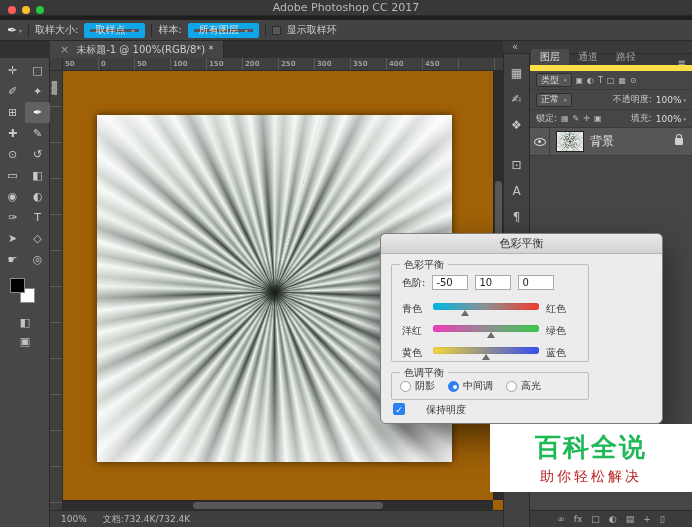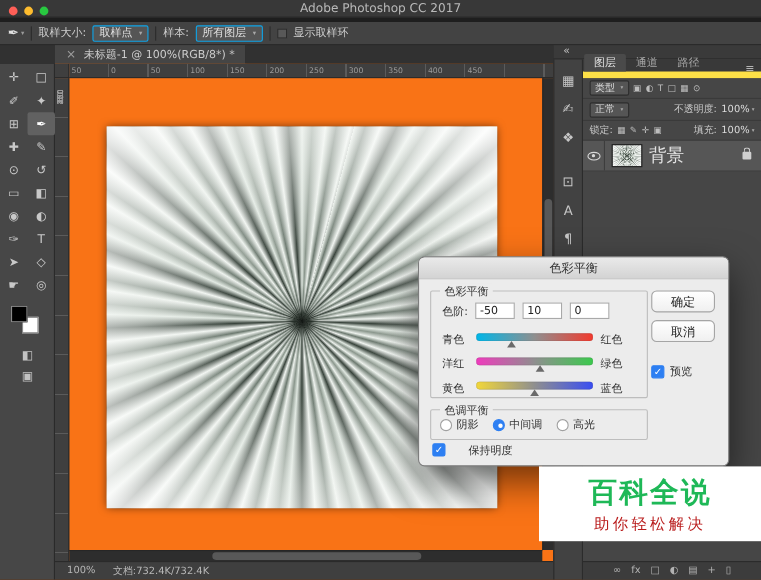--- a/index.html
+++ b/index.html
@@ -18,21 +18,21 @@
   .light { width:8px; height:8px; border-radius:50%; }
   .light.red{background:#ff5f57}.light.yellow{background:#febc2e}.light.green{background:#28c840}
 
   
   .optionsbar { position:absolute; left:0; top:20px; width:692px; height:21px; background:#434343;
     border-bottom:1px solid #2a2a2a; display:flex; align-items:center; gap:6px; padding:0 7px;
     color:#cfcfcf; font-size:10px; white-space:nowrap; }
   .tool-preview { color:#e0e0e0; font-size:12px; display:flex; align-items:center; gap:2px; }
   .tiny-arrow { font-size:6px; color:#9a9a9a; }
   .vsep { width:1px; height:13px; background:#2c2c2c; }
-  .dropdown { background:#555; border:1px solid #0ea5e9; border-radius:2px; height:15px;
+  .dropdown { background:#555; border:6px solid #0ea5e9; border-radius:2px; height:15px;
     display:flex; align-items:center; gap:6px; padding:0 5px; color:#e0e0e0; }
   .dropdown .arrow { font-size:6px; color:#a8a8a8; }
   .checkbox.dark { width:9px; height:9px; background:#585858; border:1px solid #2c2c2c; display:inline-block; }
 
   
   .tabbar { position:absolute; left:0; top:41px; width:503px; height:17px; background:#313131; }
   .doc-tab { position:absolute; left:50px; top:0; height:17px; background:#454545;
     display:flex; align-items:center; gap:7px; padding:0 10px; color:#cccccc; font-size:10px;
     border-right:1px solid #282828; }
   .doc-tab .close { color:#9d9d9d; font-size:11px; }
@@ -48,21 +48,21 @@
   .tools-grid { display:grid; grid-template-columns:25px 25px; padding-top:2px; }
   .tool { height:21px; display:flex; align-items:center; justify-content:center; color:#c9c9c9; font-size:11px; }
   .tool.active { background:#616161; border-radius:2px; color:#fff; }
   .swatches { position:absolute; left:10px; top:220px; width:28px; height:28px; }
   .fg,.bgc { position:absolute; width:15px; height:15px; border:1px solid #8a8a8a; }
   .fg { left:0; top:0; z-index:2; } .bgc { left:10px; top:10px; }
   .mode-icons { position:absolute; left:0; top:258px; width:50px; display:flex; flex-direction:column;
     align-items:center; gap:6px; color:#c2c2c2; font-size:11px; }
 
   
-  .canvas-area { position:absolute; left:50px; top:58px; width:453px; height:452px; background:#f97316; overflow:hidden; }
+  .canvas-area { position:absolute; left:50px; top:58px; width:453px; height:452px; background:#a16207; overflow:hidden;font-weight:bold; }
   .ruler-corner { position:absolute; left:0; top:0; width:13px; height:13px; background:#3f3f3f;
     border-right:1px solid #2b2b2b; border-bottom:1px solid #2b2b2b; }
   .ruler-top { position:absolute; left:13px; top:0; width:440px; height:13px; background:#3f3f3f;
     border-bottom:1px solid #2b2b2b; display:flex; overflow:hidden;
     background-image:repeating-linear-gradient(to right,transparent 0 35px,#5b5b5b 35px 36px); }
   .ruler-top .tick { width:36px; flex:0 0 36px; font-size:7px; color:#9b9b9b; padding:2px 0 0 2px; }
   .ruler-left { position:absolute; left:0; top:13px; width:13px; height:439px; background:#3f3f3f;
     border-right:1px solid #2b2b2b; overflow:hidden;
     background-image:repeating-linear-gradient(to bottom,transparent 0 35px,#5b5b5b 35px 36px); }
   .ruler-left .tick { height:36px; position:relative; }
@@ -110,21 +110,21 @@
   .mini-dd .arrow { font-size:5px; color:#a8a8a8; }
   .picon { color:#bdbdbd; font-size:8px; }
   .val { color:#ddd; display:flex; align-items:center; gap:2px; }
   .val .arrow { font-size:5px; color:#a8a8a8; }
   .layer-row { height:28px; background:#565656; display:flex; align-items:center; border-bottom:1px solid #3a3a3a; }
   .eye-cell { width:20px; height:100%; display:flex; align-items:center; justify-content:center;
     border-right:1px solid #3d3d3d; }
   .eye { width:12px; height:8px; border:1px solid #d8d8d8; border-radius:50%; position:relative; }
   .eye::after { content:""; position:absolute; left:3.3px; top:1.6px; width:3.2px; height:3.2px; border-radius:50%; background:#d8d8d8; }
   .layer-thumb { width:28px; height:21px; margin:0 6px; border:1px solid #222; }
-  .layer-name { color:#e3e3e3; font-size:16px; flex:1; }
+  .layer-name { color:#e3e3e3; font-size:12px; flex:1; }
   .lock-glyph { position:relative; width:8px; height:7px; background:#cfcfcf; border-radius:1px; margin-right:9px; }
   .lock-glyph::before { content:""; position:absolute; left:1px; top:-4px; width:4px; height:4px;
     border:1.5px solid #cfcfcf; border-bottom:none; border-radius:3px 3px 0 0; }
   .panel-bottom { position:absolute; left:0; bottom:0; width:100%; height:17px; background:#3c3c3c;
     border-top:1px solid #2b2b2b; display:flex; align-items:center; justify-content:center; gap:9px; }
   .pb-icon { color:#b2b2b2; font-size:9px; }
 
   
   .dialog { position:absolute; left:380px; top:233px; width:283px; height:191px; background:#ececec;
     border:1px solid #7d7d7d; border-radius:6px; box-shadow:0 14px 34px rgba(0,0,0,.55); z-index:40;
@@ -465,28 +465,20 @@
     <div class="slider-row" style="top:80px;">
       <span class="lbl">黄色</span>
       <div class="slider">
           <div class="bar" style="background: linear-gradient(to right, rgb(242, 215, 58), rgb(143, 143, 143) 50%, rgb(58, 78, 242));"></div>
           <div class="marker" style="left: 50%;"></div>
         </div>
       <span class="lbl right">蓝色</span>
     </div>
   </div>
 
-  <div class="btn-col">
-    <button class="mac-btn">确定</button>
-    <button class="mac-btn">取消</button>
-    <label class="chk-row">
-      <span class="checkbox mac checked"></span>
-      <span>预览</span>
-    </label>
-  </div>
 
   <div class="group g2">
     <span class="group-label">色调平衡</span>
     <div class="tone-row">
       <label class="tone-option">
         <span class="radio"></span>
         <span>阴影</span>
       </label>
       <label class="tone-option">
         <span class="radio checked"></span>

